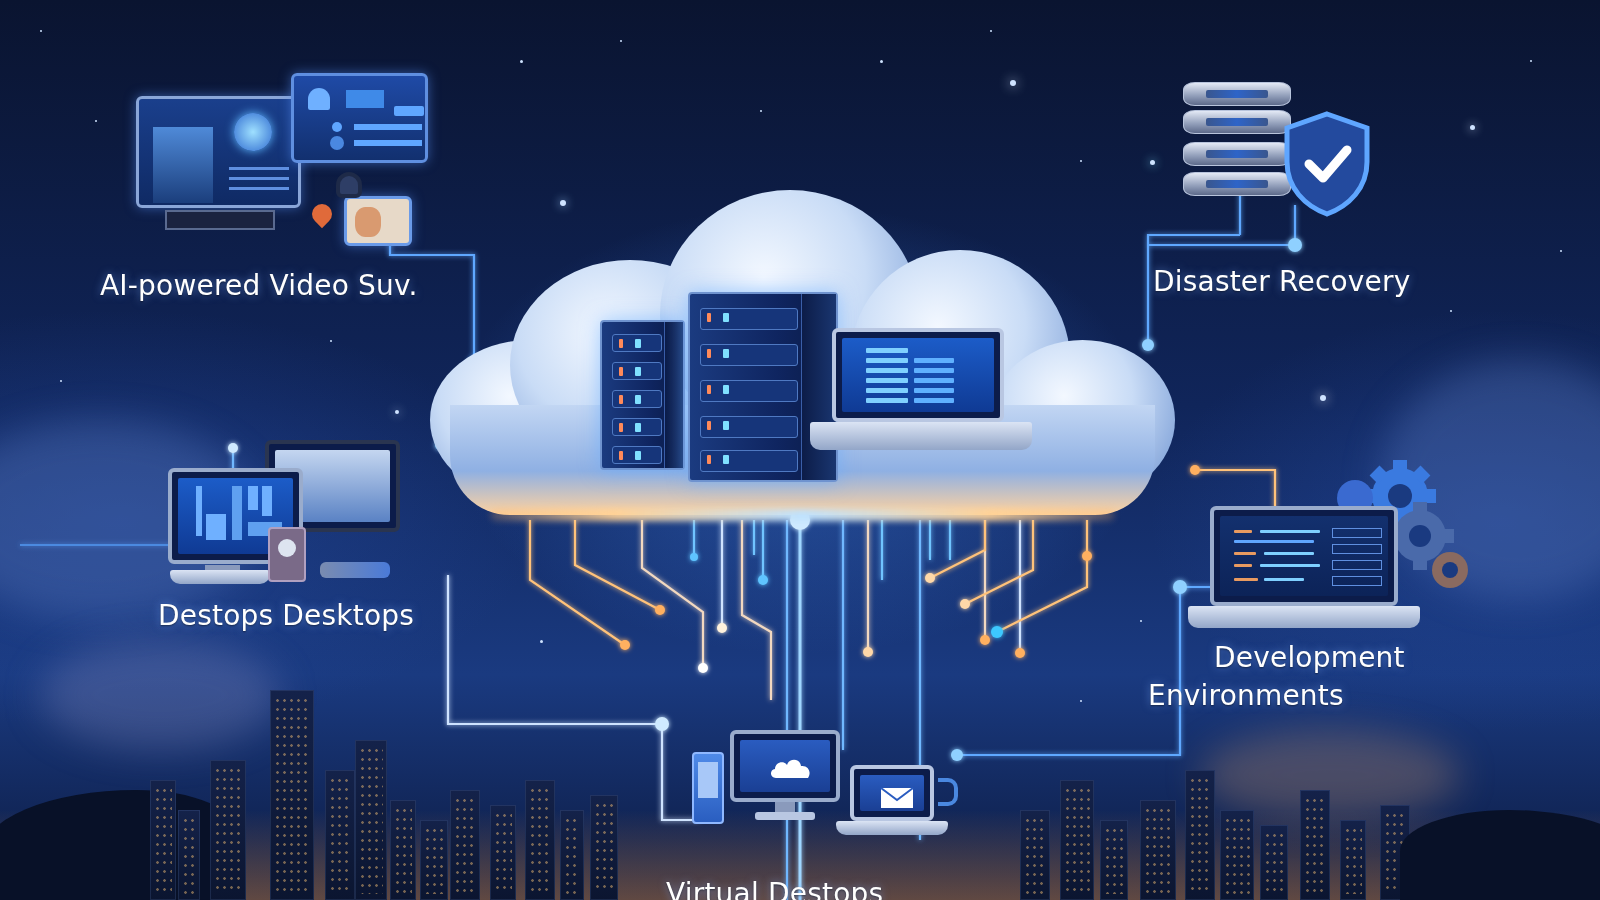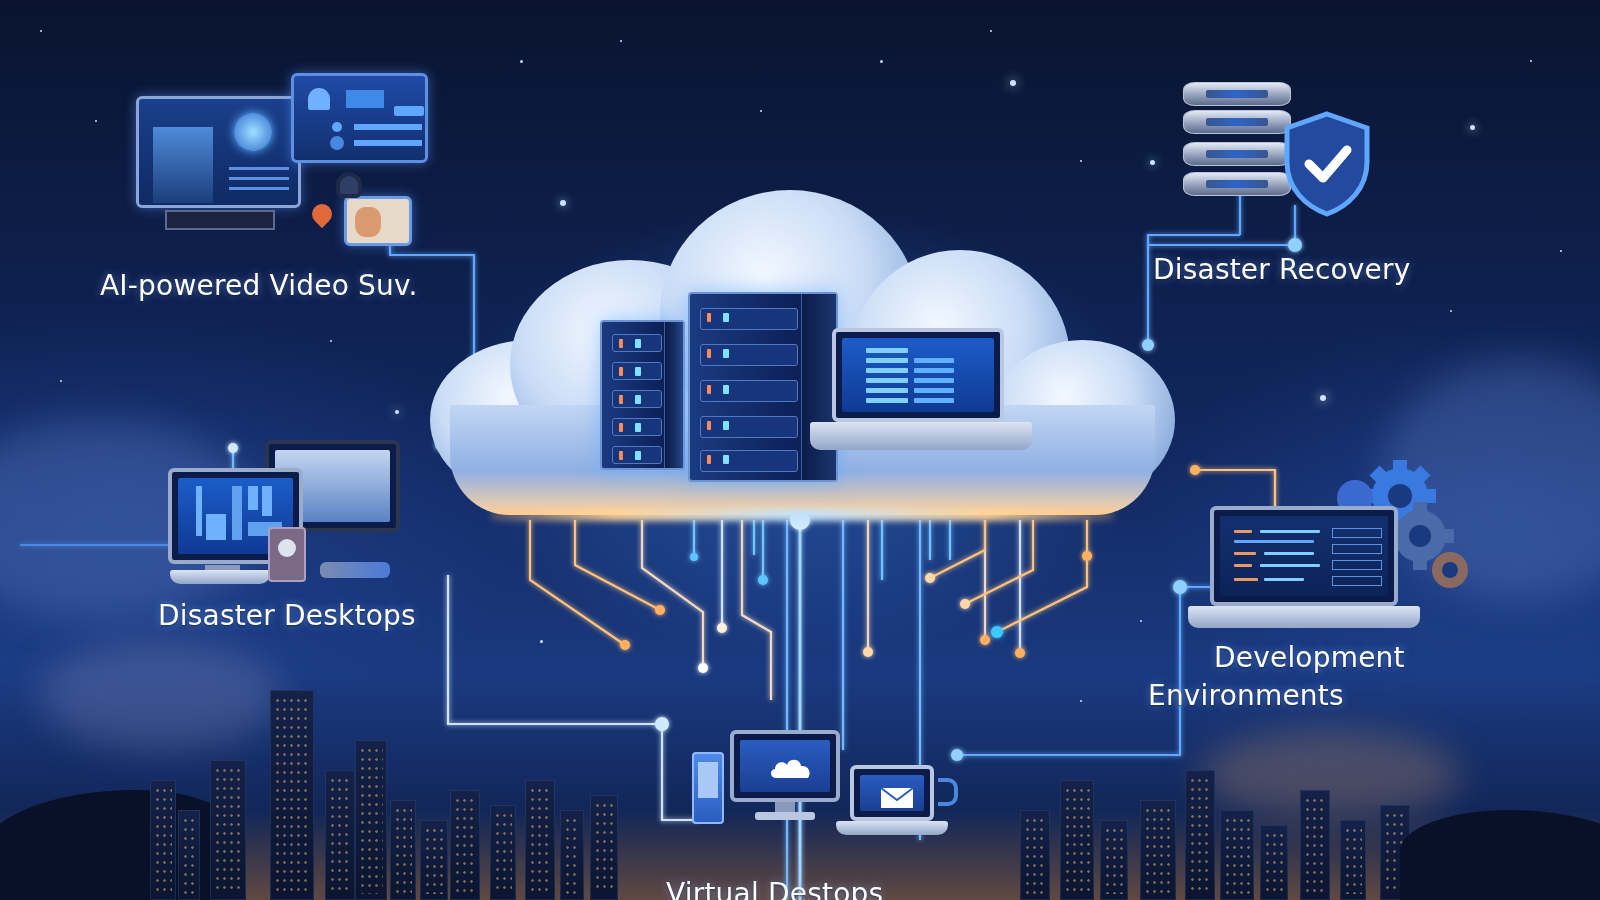--- a/index.html
+++ b/index.html
@@ -295,21 +295,21 @@
     <div style="position:absolute;left:1183px;top:82px;width:200px;height:140px">
       <div class="disk" style="top:0"></div>
       <div class="disk" style="top:28px"></div>
       <div class="disk" style="top:60px"></div>
       <div class="disk" style="top:90px"></div>
       <svg class="shield" style="left:98px;top:28px" width="92" height="108" viewBox="0 0 92 108">
         <path d="M46 4 L86 18 L86 52 C86 78 68 96 46 104 C24 96 6 78 6 52 L6 18 Z" fill="#234a9e" stroke="#5fa6ff" stroke-width="5"></path>
         <path d="M28 54 L42 68 L66 40" fill="none" stroke="#ffffff" stroke-width="9" stroke-linecap="round" stroke-linejoin="round"></path>
       </svg>
     </div>
-    <div class="label" style="left:1153px;top:252px">Disaster Recovery</div>
+    <div class="label" style="left:1153px;top:264px">Disaster Recovery</div>
   </div>
 
   <div>
     <div>
       <div class="laptop-screen" style="left:265px;top:440px;width:135px;height:92px;border-color:#2a3550">
         <div class="inner" style="background:linear-gradient(180deg,#c4d6f0,#5a82c4)"></div>
       </div>
       <div class="laptop-screen" style="left:168px;top:468px;width:135px;height:96px;border-color:#9aaccc">
         <div class="inner">
           <div style="position:absolute;left:18px;top:8px;width:6px;height:50px;background:#6fb0ff"></div>
@@ -320,21 +320,21 @@
           <div style="position:absolute;left:70px;top:44px;width:34px;height:14px;background:#5fa0f0"></div>
         </div>
       </div>
       <div style="position:absolute;left:205px;top:565px;width:35px;height:10px;background:#8a9abc"></div>
       <div class="laptop-base" style="left:170px;top:570px;width:100px;height:14px"></div>
       <div style="position:absolute;left:268px;top:527px;width:38px;height:55px;border-radius:4px;background:#7a6a88;border:2px solid #b0a0c0">
         <div style="position:absolute;left:8px;top:10px;width:18px;height:18px;border-radius:50%;background:#dde4f0"></div>
       </div>
       <div style="position:absolute;left:320px;top:562px;width:70px;height:16px;border-radius:6px;background:linear-gradient(90deg,#7a8cb0,#4a7ad8)"></div>
     </div>
-    <div class="label" style="left:158px;top:598px">Disaster Desktops</div>
+    <div class="label" style="left:158px;top:598px">Destops Desktops</div>
   </div>
 
   <div>
     <svg style="position:absolute;left:1320px;top:458px" width="160" height="135" viewBox="0 0 160 135">
       <g fill="#3a7ae0">
         <circle cx="80" cy="38" r="28"></circle>
         <g transform="translate(80 38)">
           <rect x="-7" y="-36" width="14" height="12"></rect>
             <rect x="-7" y="24" width="14" height="12"></rect>
           <rect x="-36" y="-7" width="12" height="14"></rect>

